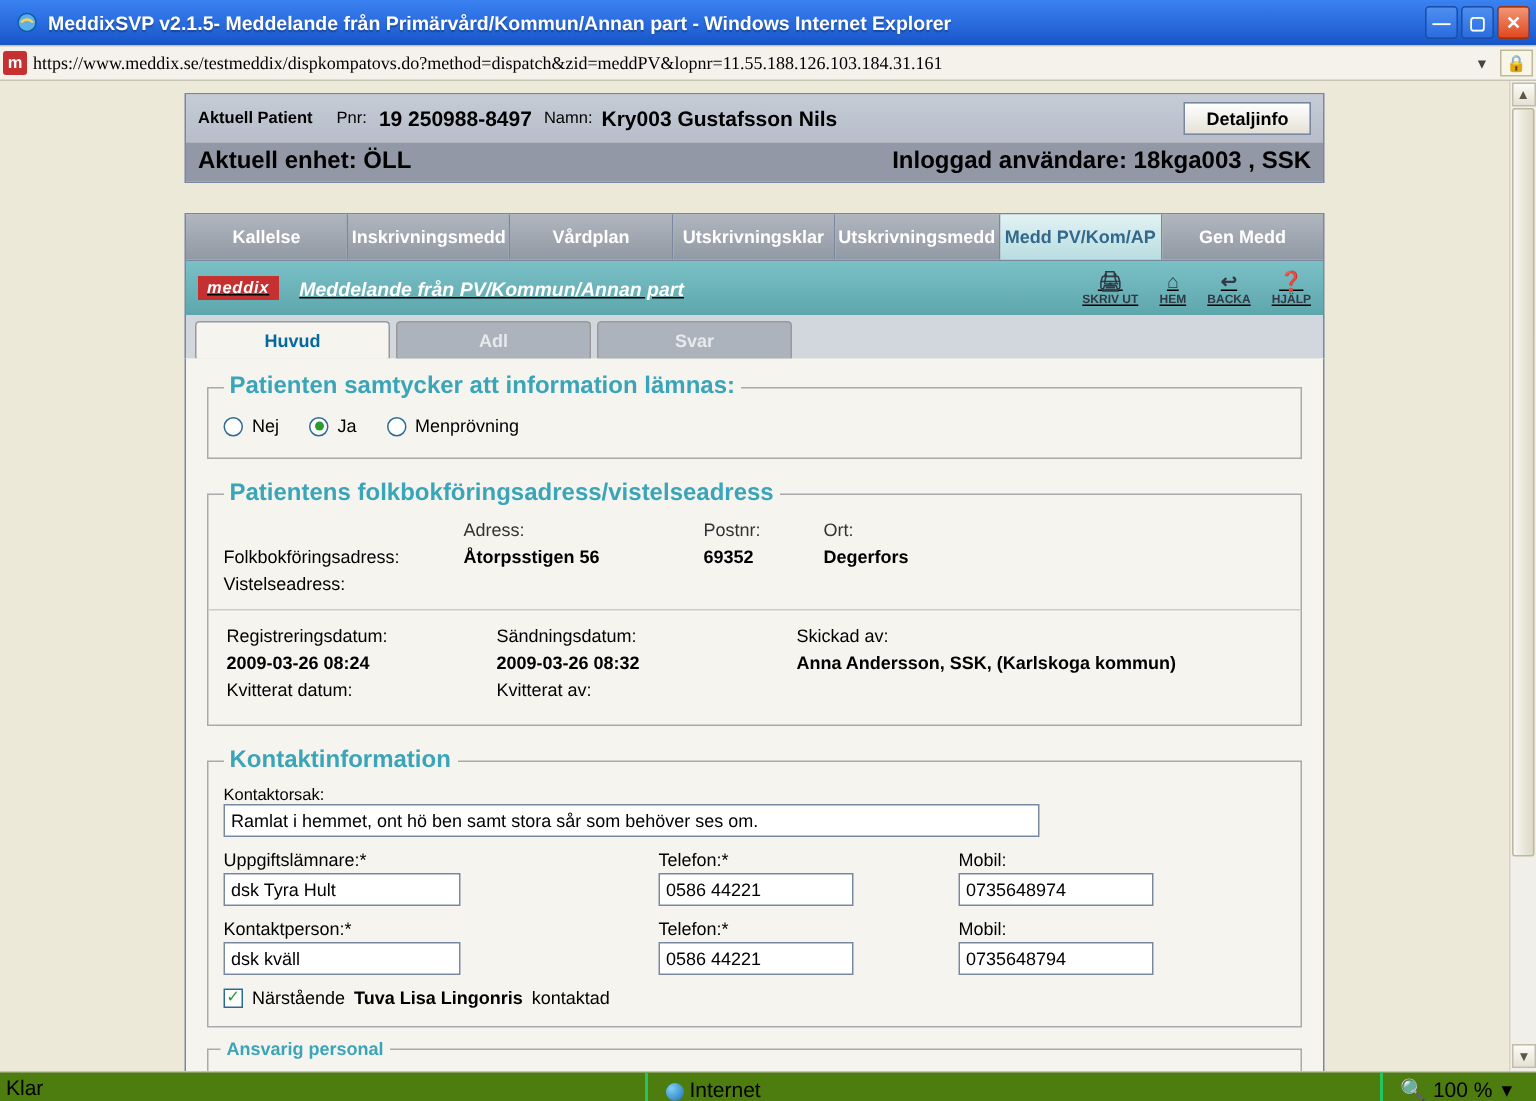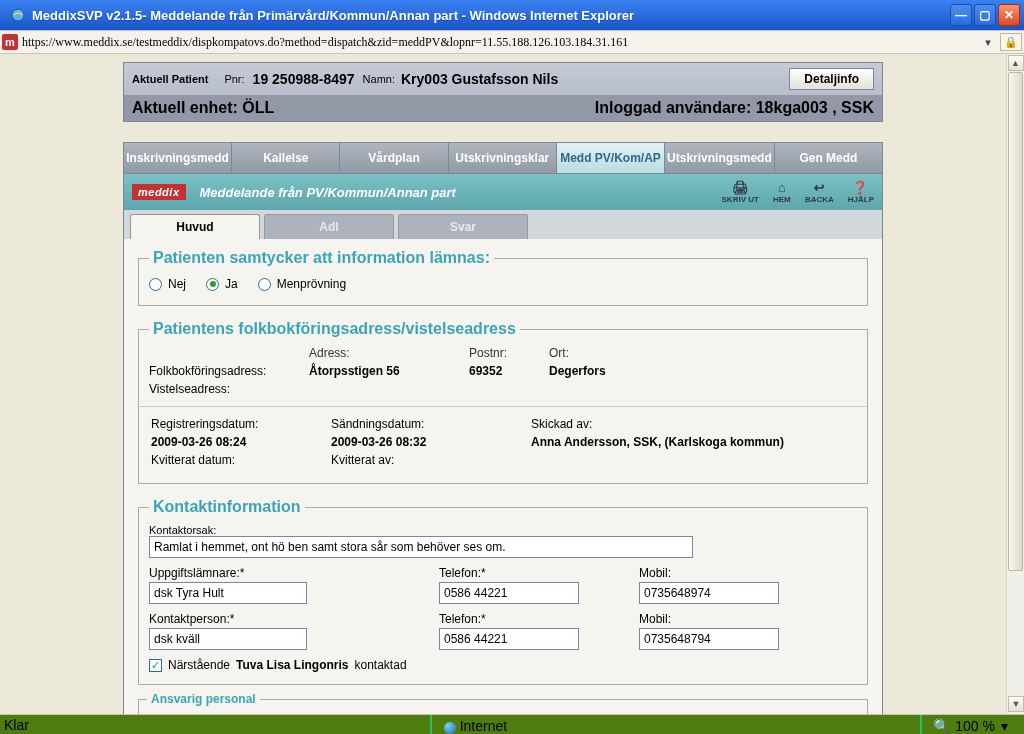--- a/index.html
+++ b/index.html
@@ -27,48 +27,48 @@
   .patientbar { border:1px solid #7a87a0;}
   .pb-top { background:linear-gradient(#c5ccd6,#b7bdc9); padding:5px 8px; display:flex; align-items:center; color:#000;}
   .pb-top b{font-weight:bold;}
   .pb-btn { margin-left:auto; background:linear-gradient(#fff,#e4e1d6); border:1px solid #7a87a0; padding:3px 14px; font-weight:bold; font-size:12px;}
   .pb-bot { background:#9298a6; padding:4px 8px; display:flex; color:#000; font-weight:bold; font-size:16px;}
   .navtabs { display:flex; margin-top:20px; border:1px solid #7a87a0;}
   .navtab { flex:1; text-align:center; padding:8px 2px; font-weight:bold; font-size:12px; border-right:1px solid #7a87a0;}
   .navtab:last-child{border-right:none;}
   .nt-grey{ background:linear-gradient(#b0b6be,#9199a4); color:#fff;}
   .nt-active{ background:linear-gradient(#e2f2f4,#b9dde0); color:#32688c;}
-  .subheader{ background:linear-gradient(#7ac1c6,#5da6ab); padding:6px 8px; display:flex; align-items:center; border-left:1px solid #7a87a0; border-right:1px solid #7a87a0;}
+  .subheader{ background:linear-gradient(#7ac1c6,#5da6ab); padding:6px 8px; display:flex; align-items:center; border-left:1px solid #7a87a0; border-right:1px solid #7a87a0;text-decoration:underline;}
   .sh-logo{ background:#c53030; color:#fff; font-family:Arial Black, Arial; font-weight:900; font-size:11px; padding:2px 6px; letter-spacing:0.5px; font-style:italic;}
   .sh-title{ margin-left:14px; color:#fff; font-weight:bold; font-size:13px; font-style:italic;}
   .sh-tools{ margin-left:auto; display:flex; gap:14px;}
   .sh-tool{ text-align:center; font-size:8px; color:#313a45; font-weight:bold;}
   .sh-tool .ic{ width:18px; height:14px; margin:0 auto 1px; display:flex; align-items:center; justify-content:center; font-size:13px;}
   .tabrow{ display:flex; border-left:1px solid #7a87a0; border-right:1px solid #7a87a0; background:#d2d7de; padding-top:4px; padding-left:6px; gap:4px;}
   .ftab{ width:130px; text-align:center; padding:5px 0; font-weight:bold; font-size:12px; border:1px solid #999; border-bottom:none; border-radius:3px 3px 0 0;}
-  .ftab-active{ background:#f6f4ee; color:#000000;}
+  .ftab-active{ background:#f6f4ee; color:#0369a1;}
   .ftab-dis{ background:#adb3bc; color:#e7e9ed;}
   .formarea{ background:#f6f4ee; border:1px solid #7a87a0; border-top:none; padding:10px 14px 20px; }
   fieldset{ border:1px solid #aaa; padding:8px 10px 12px; margin-bottom:14px; position:relative;}
   legend{ color:#3aa5b9; font-weight:bold; font-size:16px; padding:0 4px;}
   .radiorow{ display:flex; align-items:center; gap:6px; padding:2px 0 2px 0;}
   .radio{ width:13px; height:13px; border:1px solid #2c6a96; border-radius:50%; background:#fff; display:inline-flex; align-items:center; justify-content:center;}
   .radio.sel::after{content:""; width:6px; height:6px; background:#2e9b2e; border-radius:50%;}
   .lbl{ margin-right:14px; font-size:12px;}
   .grid3{ display:grid; grid-template-columns: 160px 160px 80px auto; row-gap:4px; font-size:12px;}
   .grid3 .hdr{ color:#333;}
   .grid3 b{font-weight:bold;}
   .seprow{ height:1px; background:#ccc; margin:10px -10px;}
   .meta2{ display:grid; grid-template-columns: 180px 200px auto; row-gap:4px; font-size:12px; margin:4px 2px;}
   .kontakt .row{ margin-bottom:8px;}
   .inp{ border:1px solid #7a87a0; background:#fff; padding:3px 4px; font-size:12px; font-family:inherit;}
   .wfull{ width:544px; }
   .col3{ display:grid; grid-template-columns: 290px 200px 200px; column-gap:0;}
   .col3 label{ display:block; font-size:12px; margin-bottom:2px;}
-  .col3 .inp{ width:140px;}
+  .col3 .inp{ width:130px;}
   .col3 .c1 .inp{width:158px;}
   .chkline{ display:flex; align-items:center; gap:6px; margin-top:2px; font-size:12px;}
   .chk{ width:13px; height:13px; border:1px solid #2c6a96; background:#fff; display:inline-flex; align-items:center; justify-content:center; color:#2e9b2e; font-size:11px; line-height:1;}
   .ans-grid{ display:grid; grid-template-columns: 240px 160px 160px 140px; row-gap:8px; font-size:12px; align-items:center;}
   .ans-grid .h{ color:#333;}
   .statusbar{ position:absolute; bottom:0; left:0; right:0; height:20px; background:#4d7c0f; border-top:1px solid #c7c3b5; display:flex; align-items:center; font-size:14px; padding:0 4px;}
   .status-cell{ border-left:2px solid #22c55e; padding:0 12px; height:100%; display:flex; align-items:flex-end;}
   .globe{ width:12px; height:12px; background:radial-gradient(circle at 30% 30%, #7fcff8, #1a6fb0); border-radius:50%; margin-right:4px;}
   .zoom{ margin-left:auto;}
   .lastsect{ border:1px solid #aaa; padding:8px 10px 4px; position:relative;}
@@ -111,26 +111,26 @@
         <b style="margin-left:6px; font-size:14px;">Kry003 Gustafsson Nils</b>
         <button class="pb-btn">Detaljinfo</button>
       </div>
       <div class="pb-bot">
         <span>Aktuell enhet: ÖLL</span>
         <span style="margin-left:auto;">Inloggad användare: 18kga003 , SSK</span>
       </div>
     </div>
 
     <div class="navtabs">
+      <div class="navtab nt-grey">Kallelse</div>
       <div class="navtab nt-grey">Inskrivningsmedd</div>
-      <div class="navtab nt-grey">Kallelse</div>
       <div class="navtab nt-grey">Vårdplan</div>
       <div class="navtab nt-grey">Utskrivningsklar</div>
+      <div class="navtab nt-grey">Utskrivningsmedd</div>
       <div class="navtab nt-active">Medd PV/Kom/AP</div>
-      <div class="navtab nt-grey">Utskrivningsmedd</div>
       <div class="navtab nt-grey">Gen Medd</div>
     </div>
 
     <div class="subheader">
       <span class="sh-logo">meddix</span>
       <span class="sh-title">Meddelande från PV/Kommun/Annan part</span>
       <div class="sh-tools">
         <div class="sh-tool">
               <div class="ic">🖨</div>
               <div>SKRIV UT</div>

